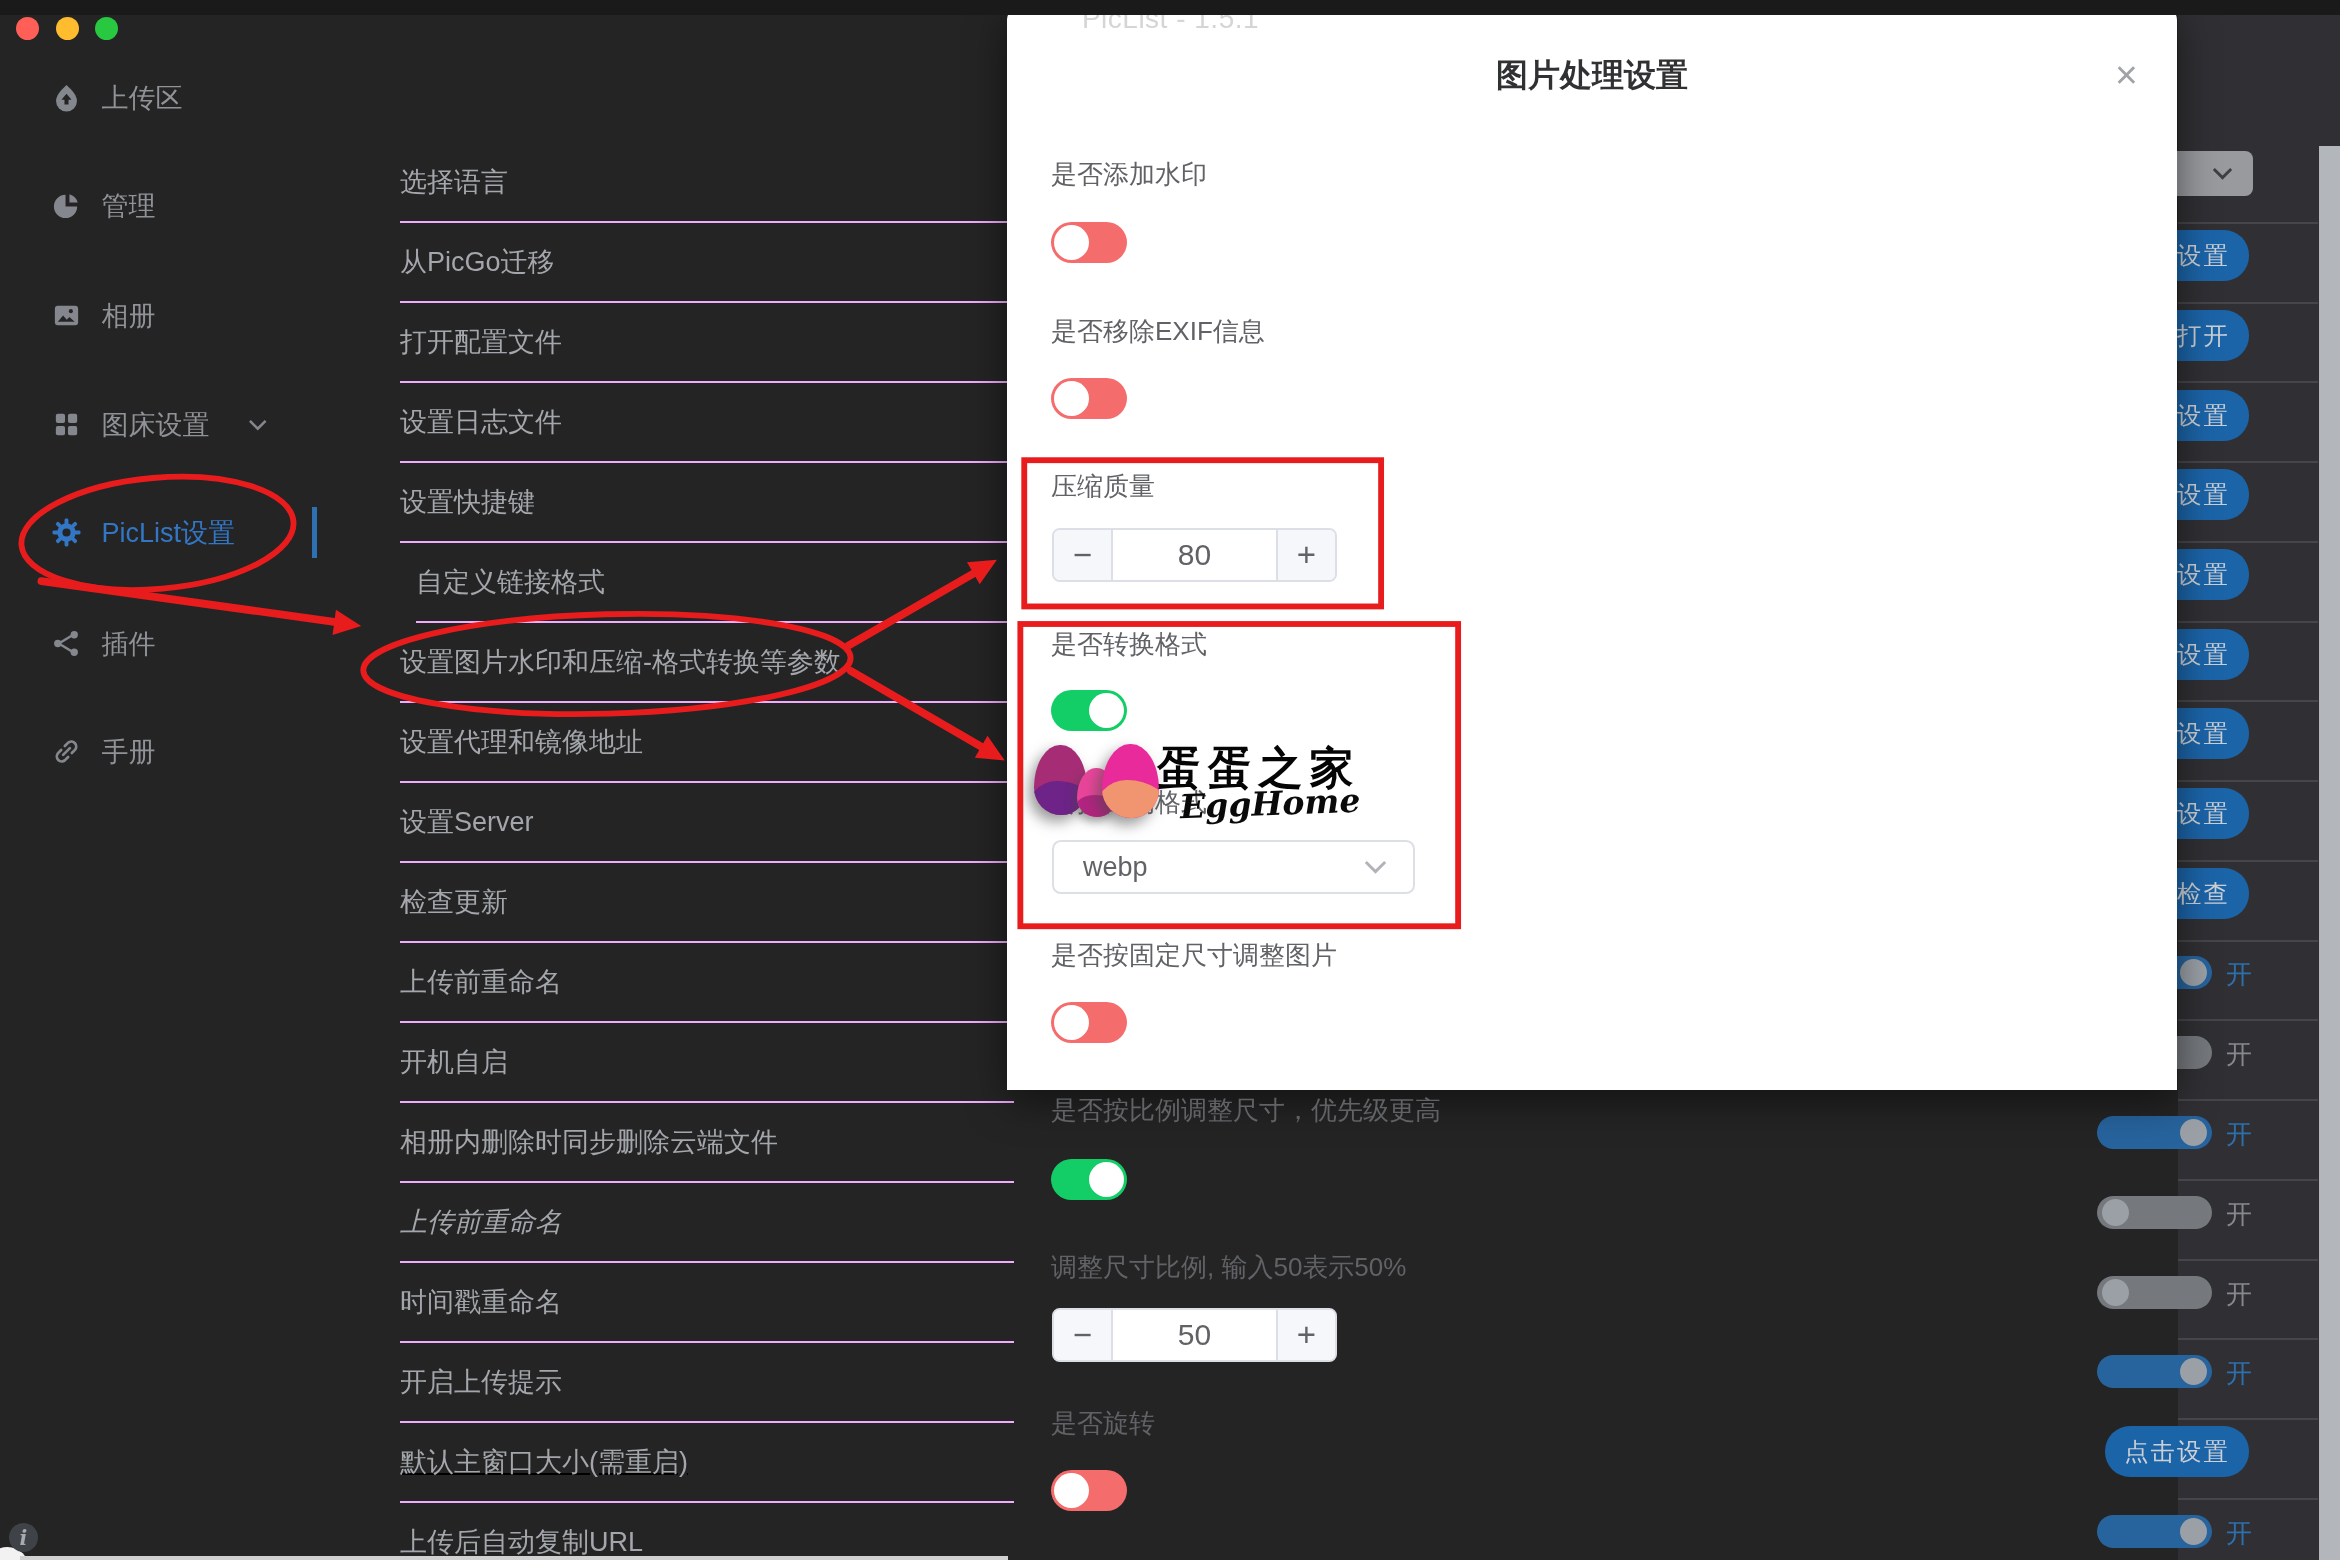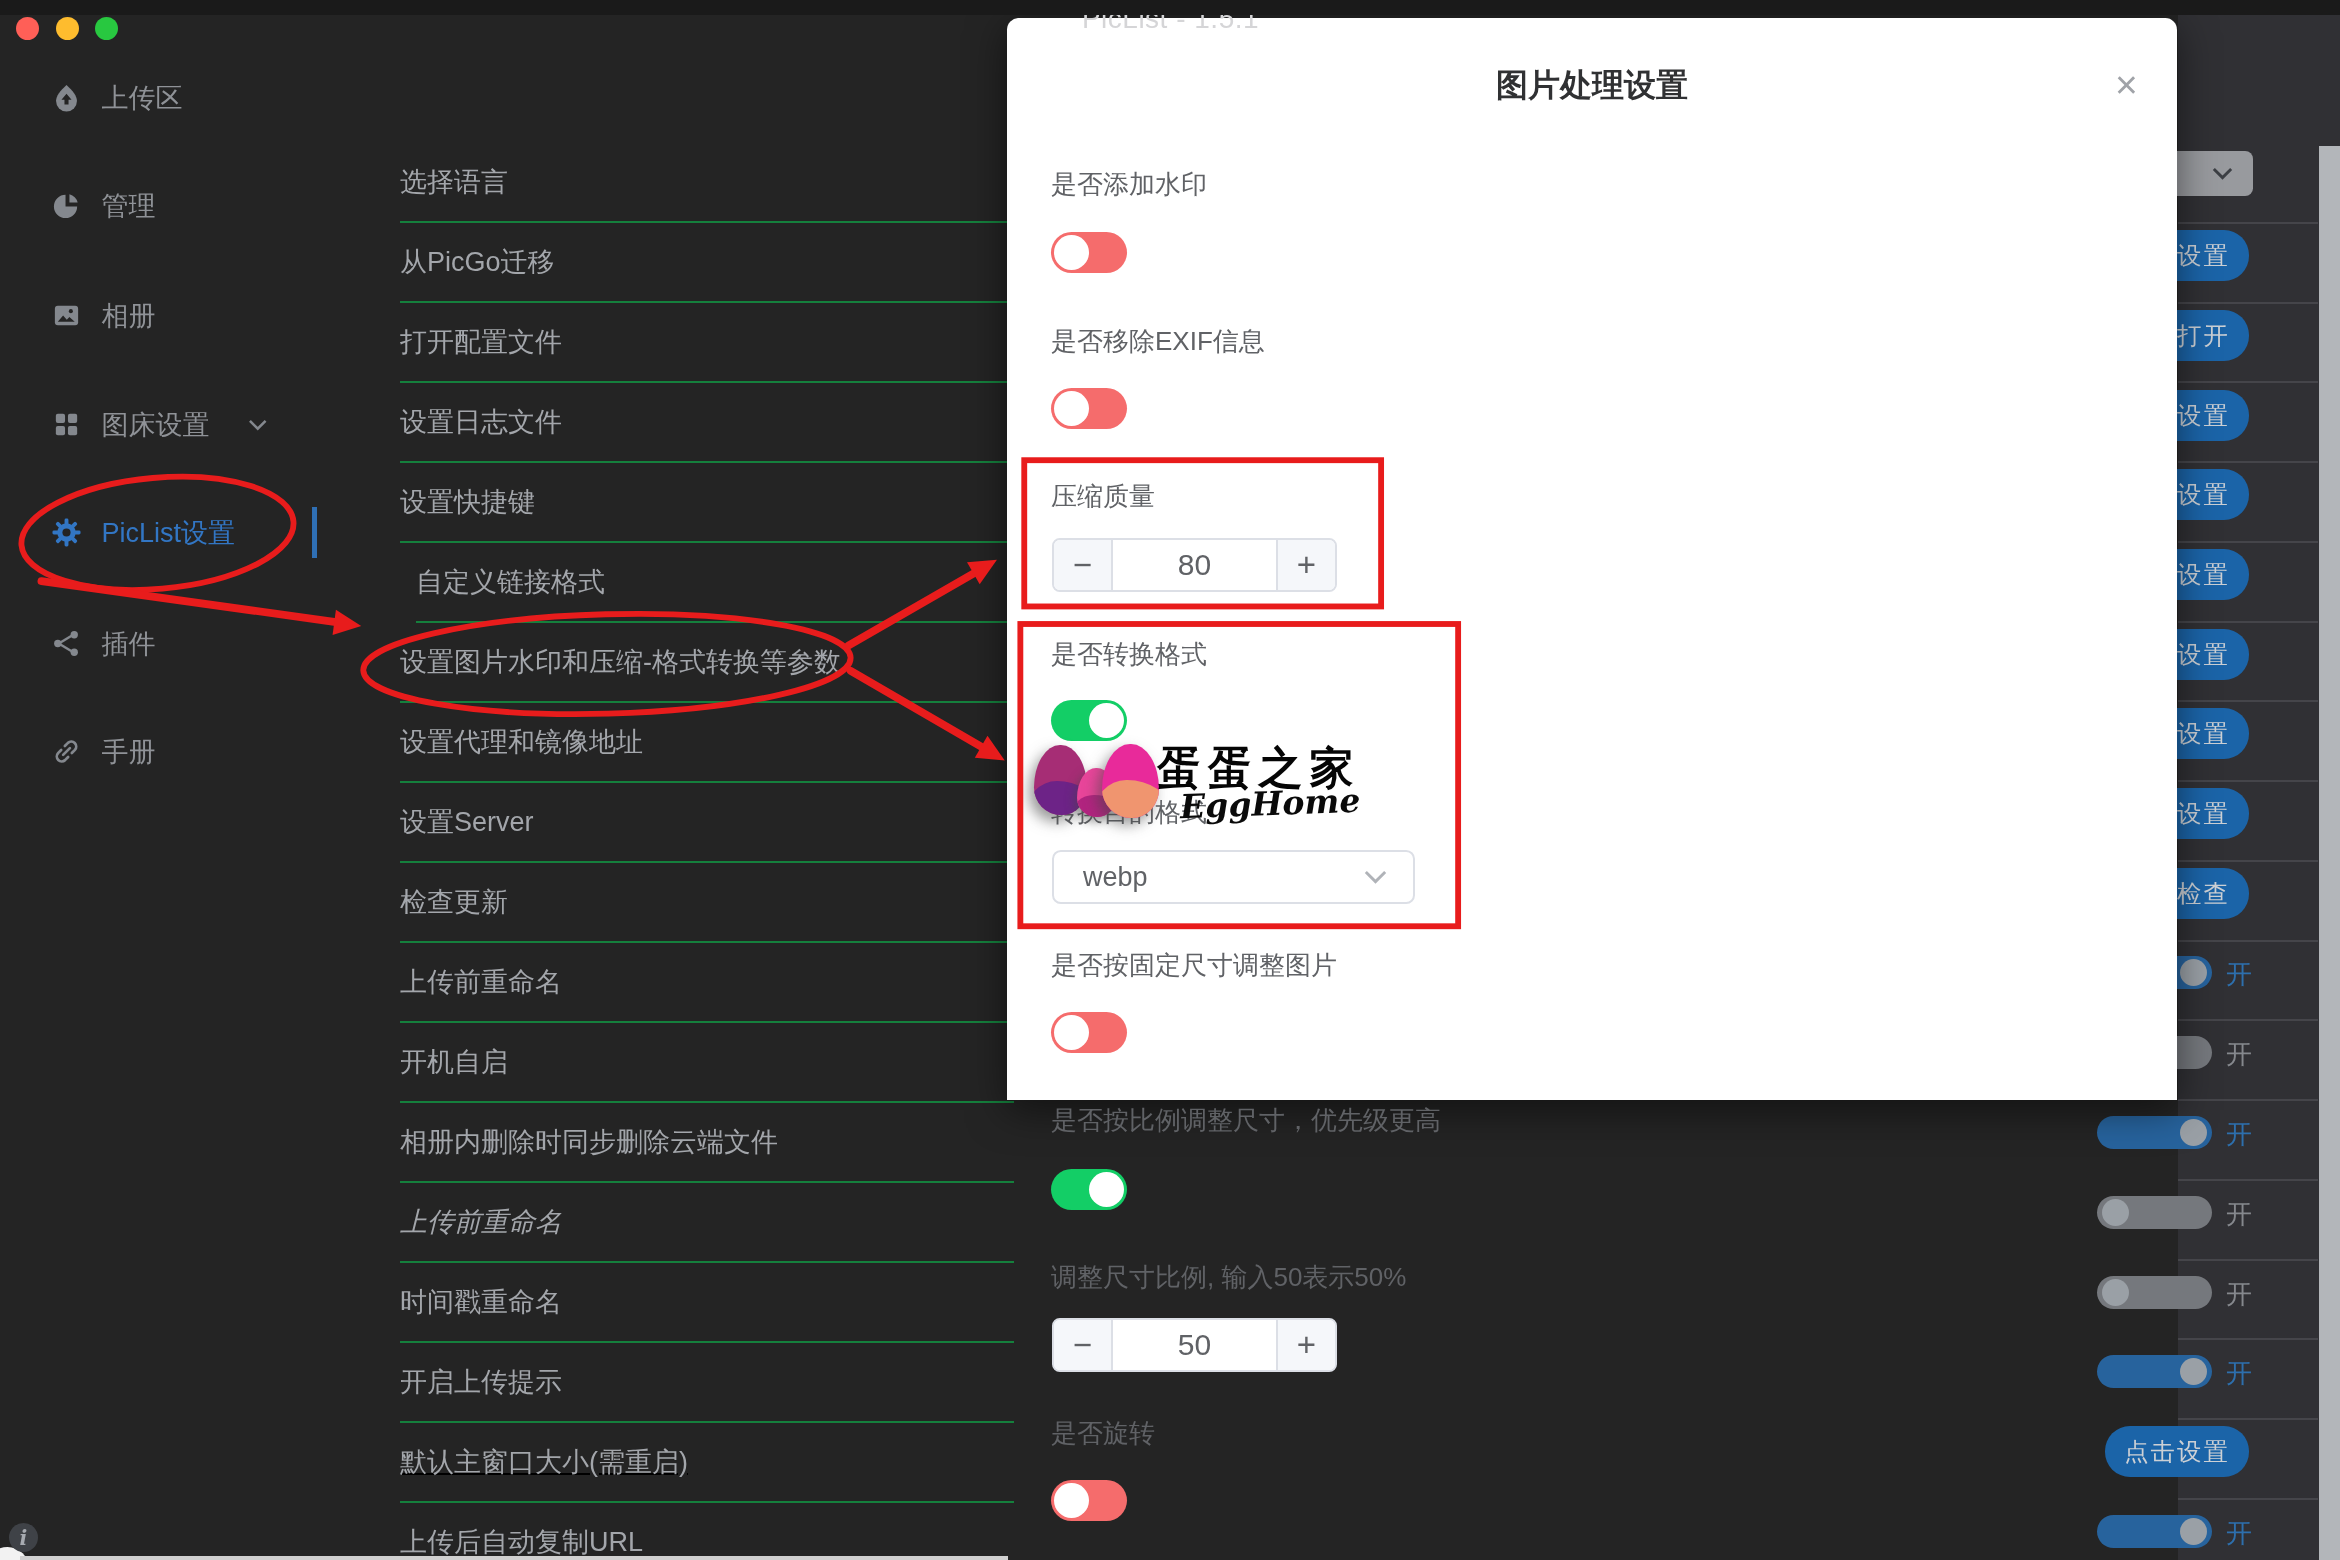--- a/index.html
+++ b/index.html
@@ -15,21 +15,21 @@
 
   
   .side-item { position:absolute; left:51px; height:43px; display:flex; align-items:center; gap:19.5px; z-index:2; }
   .side-item .lbl { font-size:27px; color:#8f9297; white-space:nowrap; }
   .side-item.active .lbl { color:#3276c4; }
   .side-icon { width:31px; height:31px; display:block; }
   .active-bar { position:absolute; left:312px; top:507px; width:4.9px; height:51px; background:#2f6fb4; z-index:2; }
 
   
   .menu-row { position:absolute; left:400px; width:614px; height:80px; display:flex; align-items:center;
-    border-bottom:2px solid #15803d; z-index:1; cursor:pointer; }
+    border-bottom:2px solid #f0abfc; z-index:1; cursor:pointer; }
   .menu-row span { font-size:27px; color:#a3a6ab; white-space:nowrap; }
 
   
   .rp-bg { position:absolute; left:2178px; top:14.6px; width:163px; height:1546px; background:#303034; z-index:0; }
   .rp-scroll { position:absolute; left:2319px; top:146px; width:21.5px; height:1414px; background:#b3b6ba; z-index:1; }
   .rp-divider { position:absolute; left:2178px; width:140px; height:2px; background:#45454a; z-index:1; }
   .rp-btn { position:absolute; left:2105px; width:144px; height:51px; border-radius:25px; background:#1b64a8;
     display:flex; align-items:center; justify-content:center; z-index:1; cursor:pointer; }
   .rp-btn span { font-size:24.4px; color:#ccd0d5; letter-spacing:2px; white-space:nowrap; }
   .rp-select { position:absolute; left:2131px; top:151px; width:122px; height:45px; border-radius:7.8px;
@@ -38,21 +38,21 @@
   .rp-toggle.on { background:#27639d; }
   .rp-toggle.off { background:#75787d; }
   .rp-toggle .knob { position:absolute; top:2.9px; width:27px; height:27px; border-radius:50%; background:#9aa0a6; }
   .rp-toggle.on .knob { right:4.9px; }
   .rp-toggle.off .knob { left:4.9px; }
   .rp-on-label { position:absolute; left:2226px; font-size:26px; z-index:1; }
   .rp-on-label.on { color:#2d6fad; }
   .rp-on-label.off { color:#85888d; }
 
   
-  .dialog { position:absolute; left:1007px; top:18px; width:1170px; height:1082px; background:#ffffff;
+  .dialog { position:absolute; left:1007px; top:8px; width:1170px; height:1082px; background:#ffffff;
     border-radius:11.7px 11.7px 0 0; z-index:5; box-shadow:0 9.8px 39px rgba(0,0,0,0.5); }
   .dlg-title { position:absolute; left:0; top:46px; width:1170px; text-align:center;
     font-size:32px; font-weight:600; color:#303133; }
   .dlg-close { position:absolute; left:1092px; top:39px; width:55px; height:55px; display:flex;
     align-items:center; justify-content:center; font-size:39px; color:#a0a3a8; cursor:pointer; font-weight:300; }
   .f-label { position:absolute; left:44px; font-size:26px; color:#606266; white-space:nowrap; }
 
   .sw { position:absolute; left:44px; width:76px; height:41px; border-radius:20.5px; cursor:pointer; }
   .sw.off { background:#f56c6c; }
   .sw.on  { background:#13ce66; }

